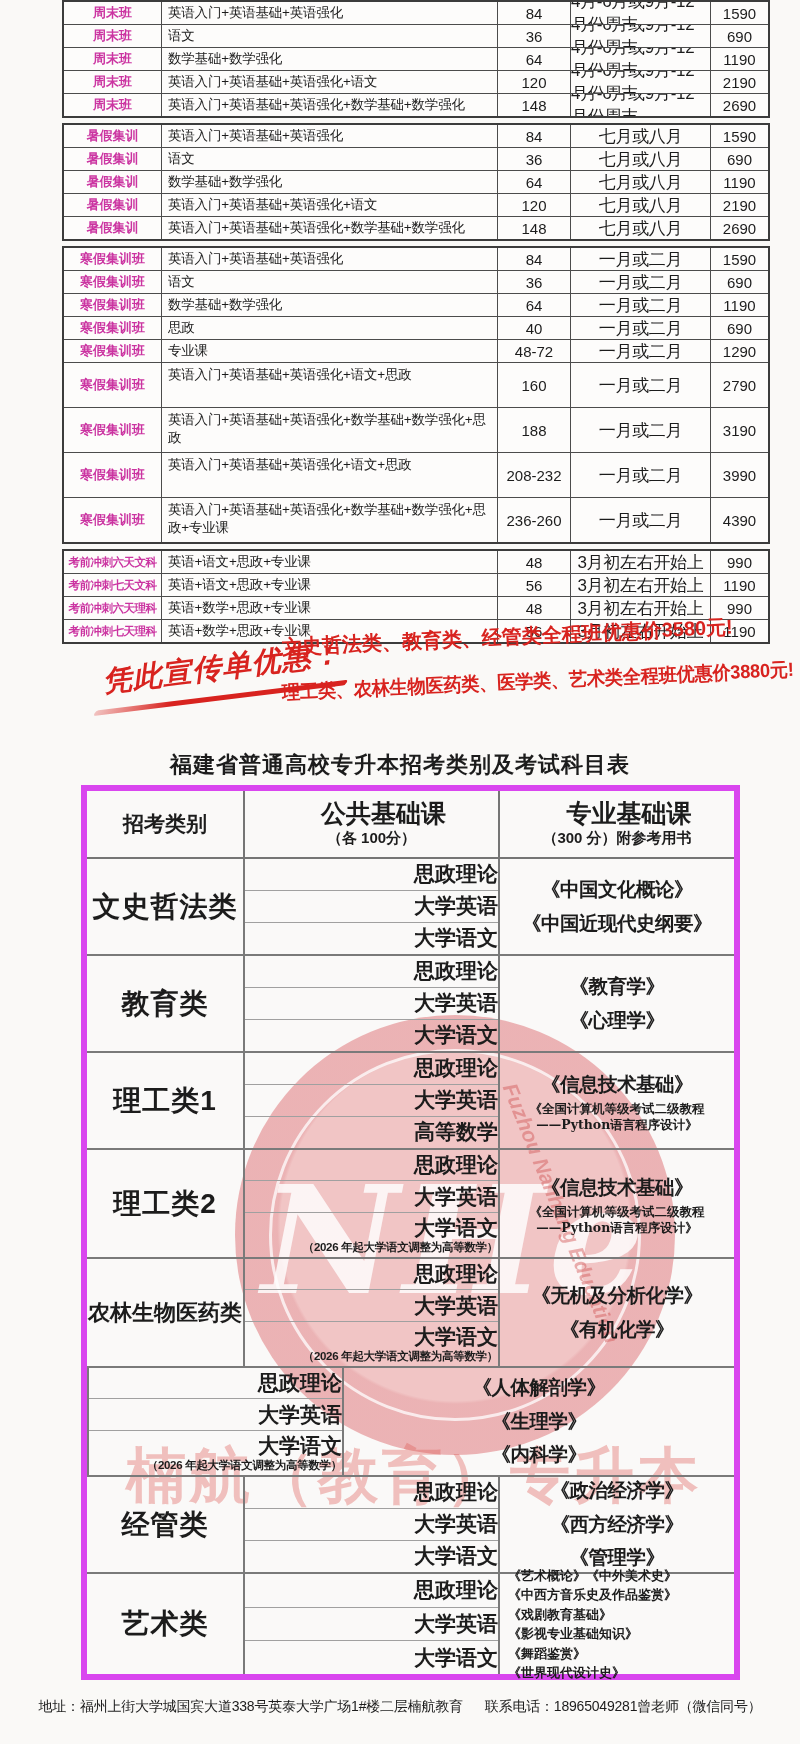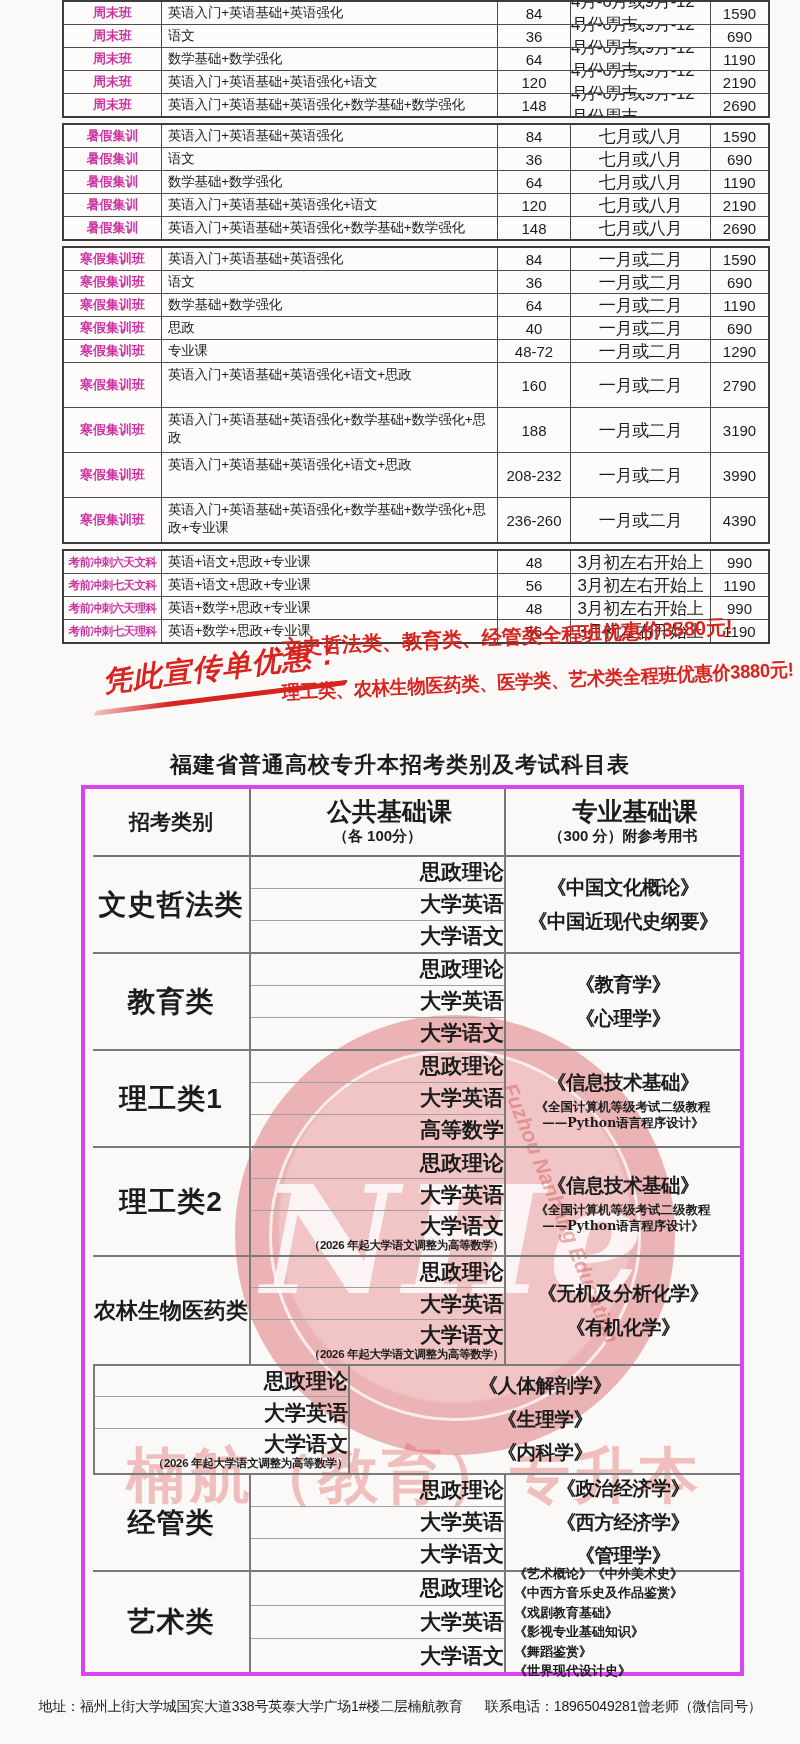--- a/index.html
+++ b/index.html
@@ -61,21 +61,21 @@
   }
   .pline{position:absolute;left:282px;font-weight:bold;white-space:nowrap;transform-origin:left center;}
   .pline.p1{top:8px;font-size:20px;transform:rotate(-2.6deg);}
   .pline.p2{top:54px;font-size:19px;transform:rotate(-2.6deg) scaleX(.96);letter-spacing:-.3px;}
 
   
   #sec-title{position:absolute;left:0;top:750px;width:800px;text-align:center;
     font-size:22px;font-weight:bold;z-index:1;letter-spacing:1px;}
 
   
-  #subjects{position:absolute;left:81px;top:785px;width:647px;border:4px solid #d946ef;z-index:1;background:rgba(255,255,255,.12);padding-left:8px;}
+  #subjects{position:absolute;left:81px;top:785px;width:647px;border:6px solid #d946ef;z-index:1;background:rgba(255,255,255,.12);}
   .shead{display:flex;height:66px;border-bottom:2px solid #757575;}
   .shead > div{display:flex;flex-direction:column;align-items:center;justify-content:center;}
   .h1{width:156px;font-size:21px;font-weight:bold;}
   .h2{width:253px;border-left:2px solid #757575;border-right:2px solid #757575;}
   .h3{flex:1;}
   .ht{font-size:25px;font-weight:bold;line-height:1.1;margin-left:24px;}
   .hs{font-size:15px;font-weight:bold;margin-top:2px;}
   .srow{display:flex;height:95px;}
   .srow + .srow{border-top:2px solid #7a7a7a;}
   .srow.noted{height:107px;}

